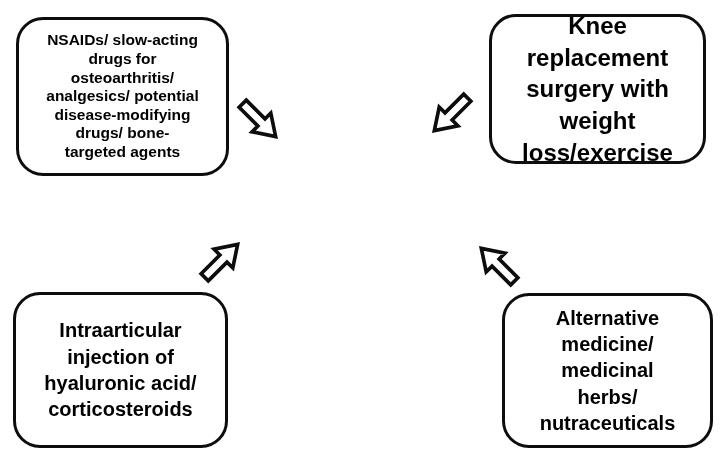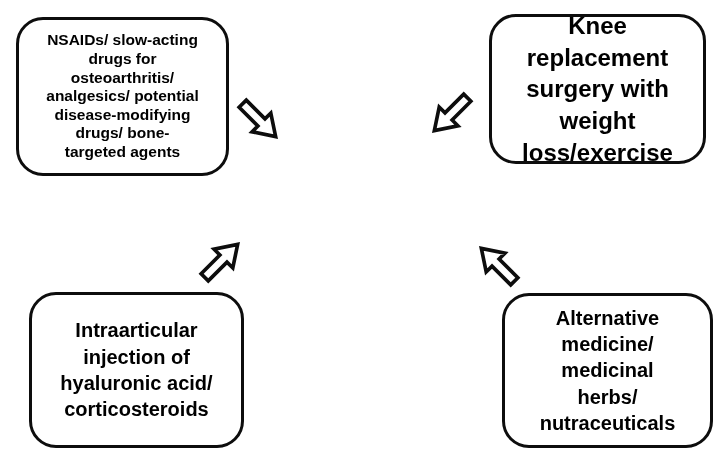--- a/index.html
+++ b/index.html
@@ -32,21 +32,21 @@
   .box-tl {
     left: 16px; top: 17px; width: 213px; height: 159px;
     font-size: 15.5px; line-height: 1.2;
   }
   .box-tr {
     left: 489px; top: 14px; width: 217px; height: 150px;
     font-size: 24px; line-height: 1.32;
   }
   .box-bl {
     left: 13px; top: 292px; width: 215px; height: 156px;
-    font-size: 20px; line-height: 1.32; margin-left: 16px;
+    font-size: 20px; line-height: 1.32;
   }
   .box-br {
     left: 502px; top: 293px; width: 211px; height: 155px;
     font-size: 20px; line-height: 1.32;
   }
   .ellipse {
     left: 253px; top: 127px; width: 217px; height: 175px;
     border-radius: 50%;
     font-size: 21px; line-height: 1.3;
   }

